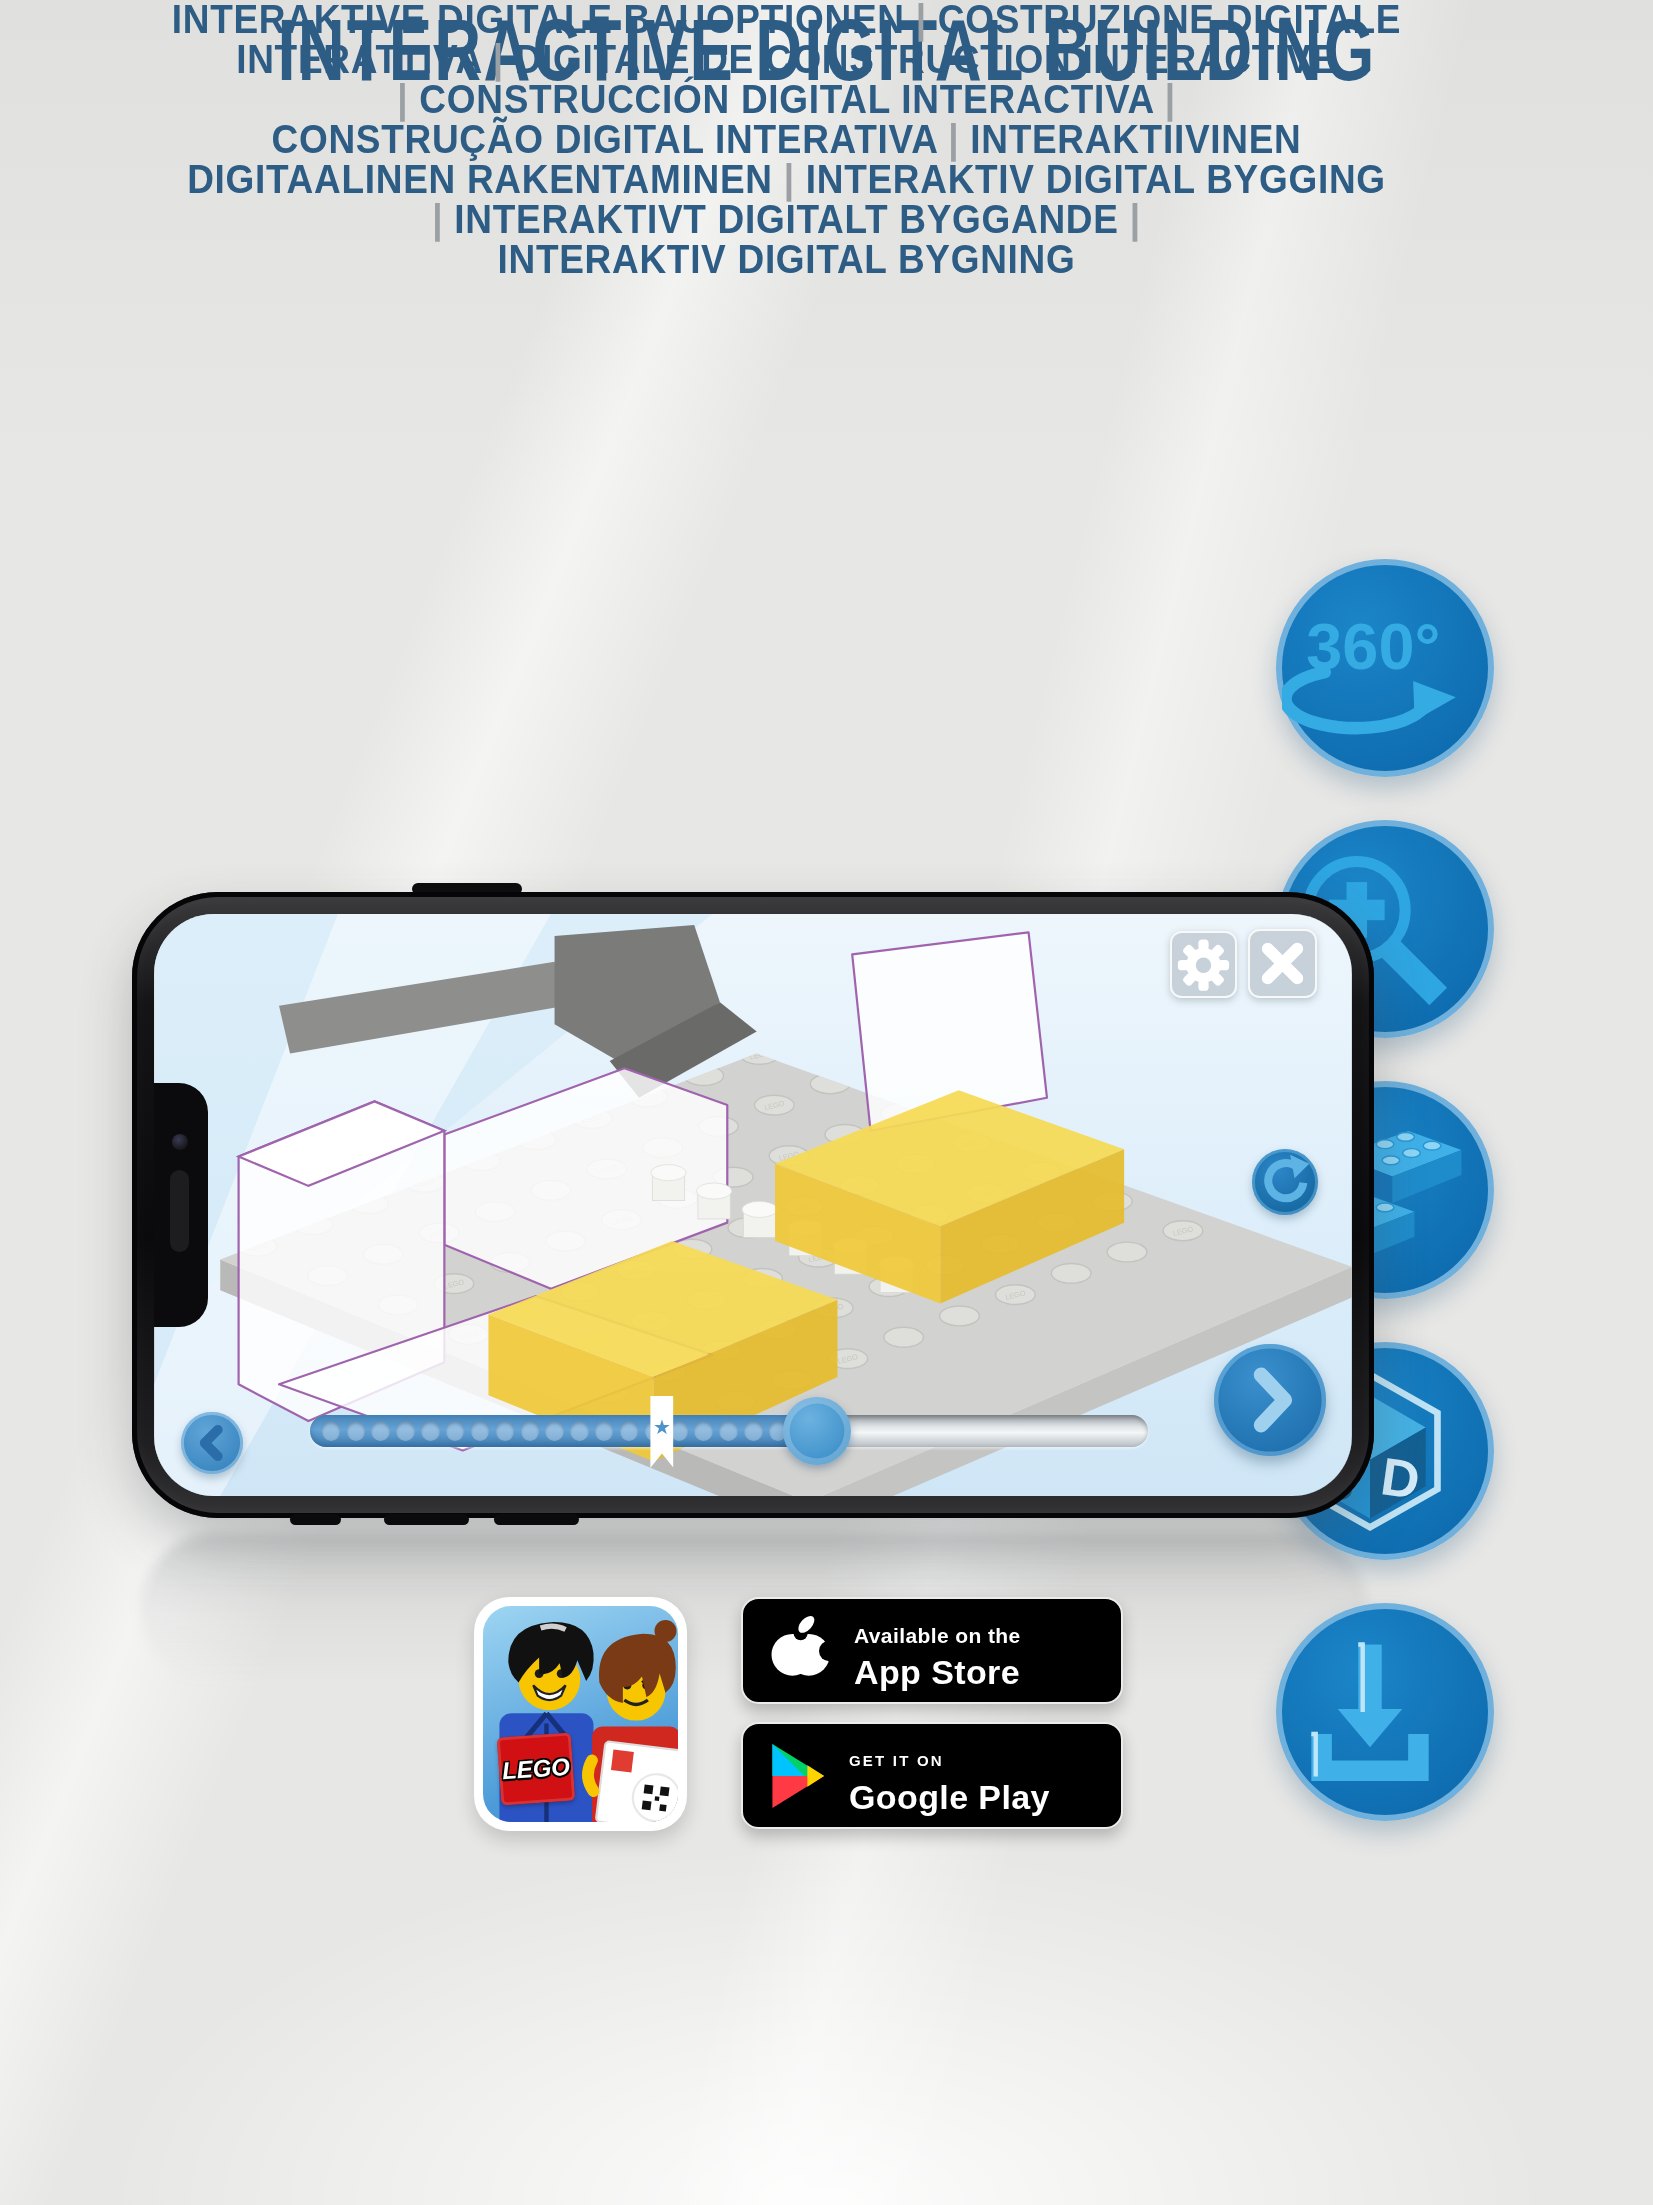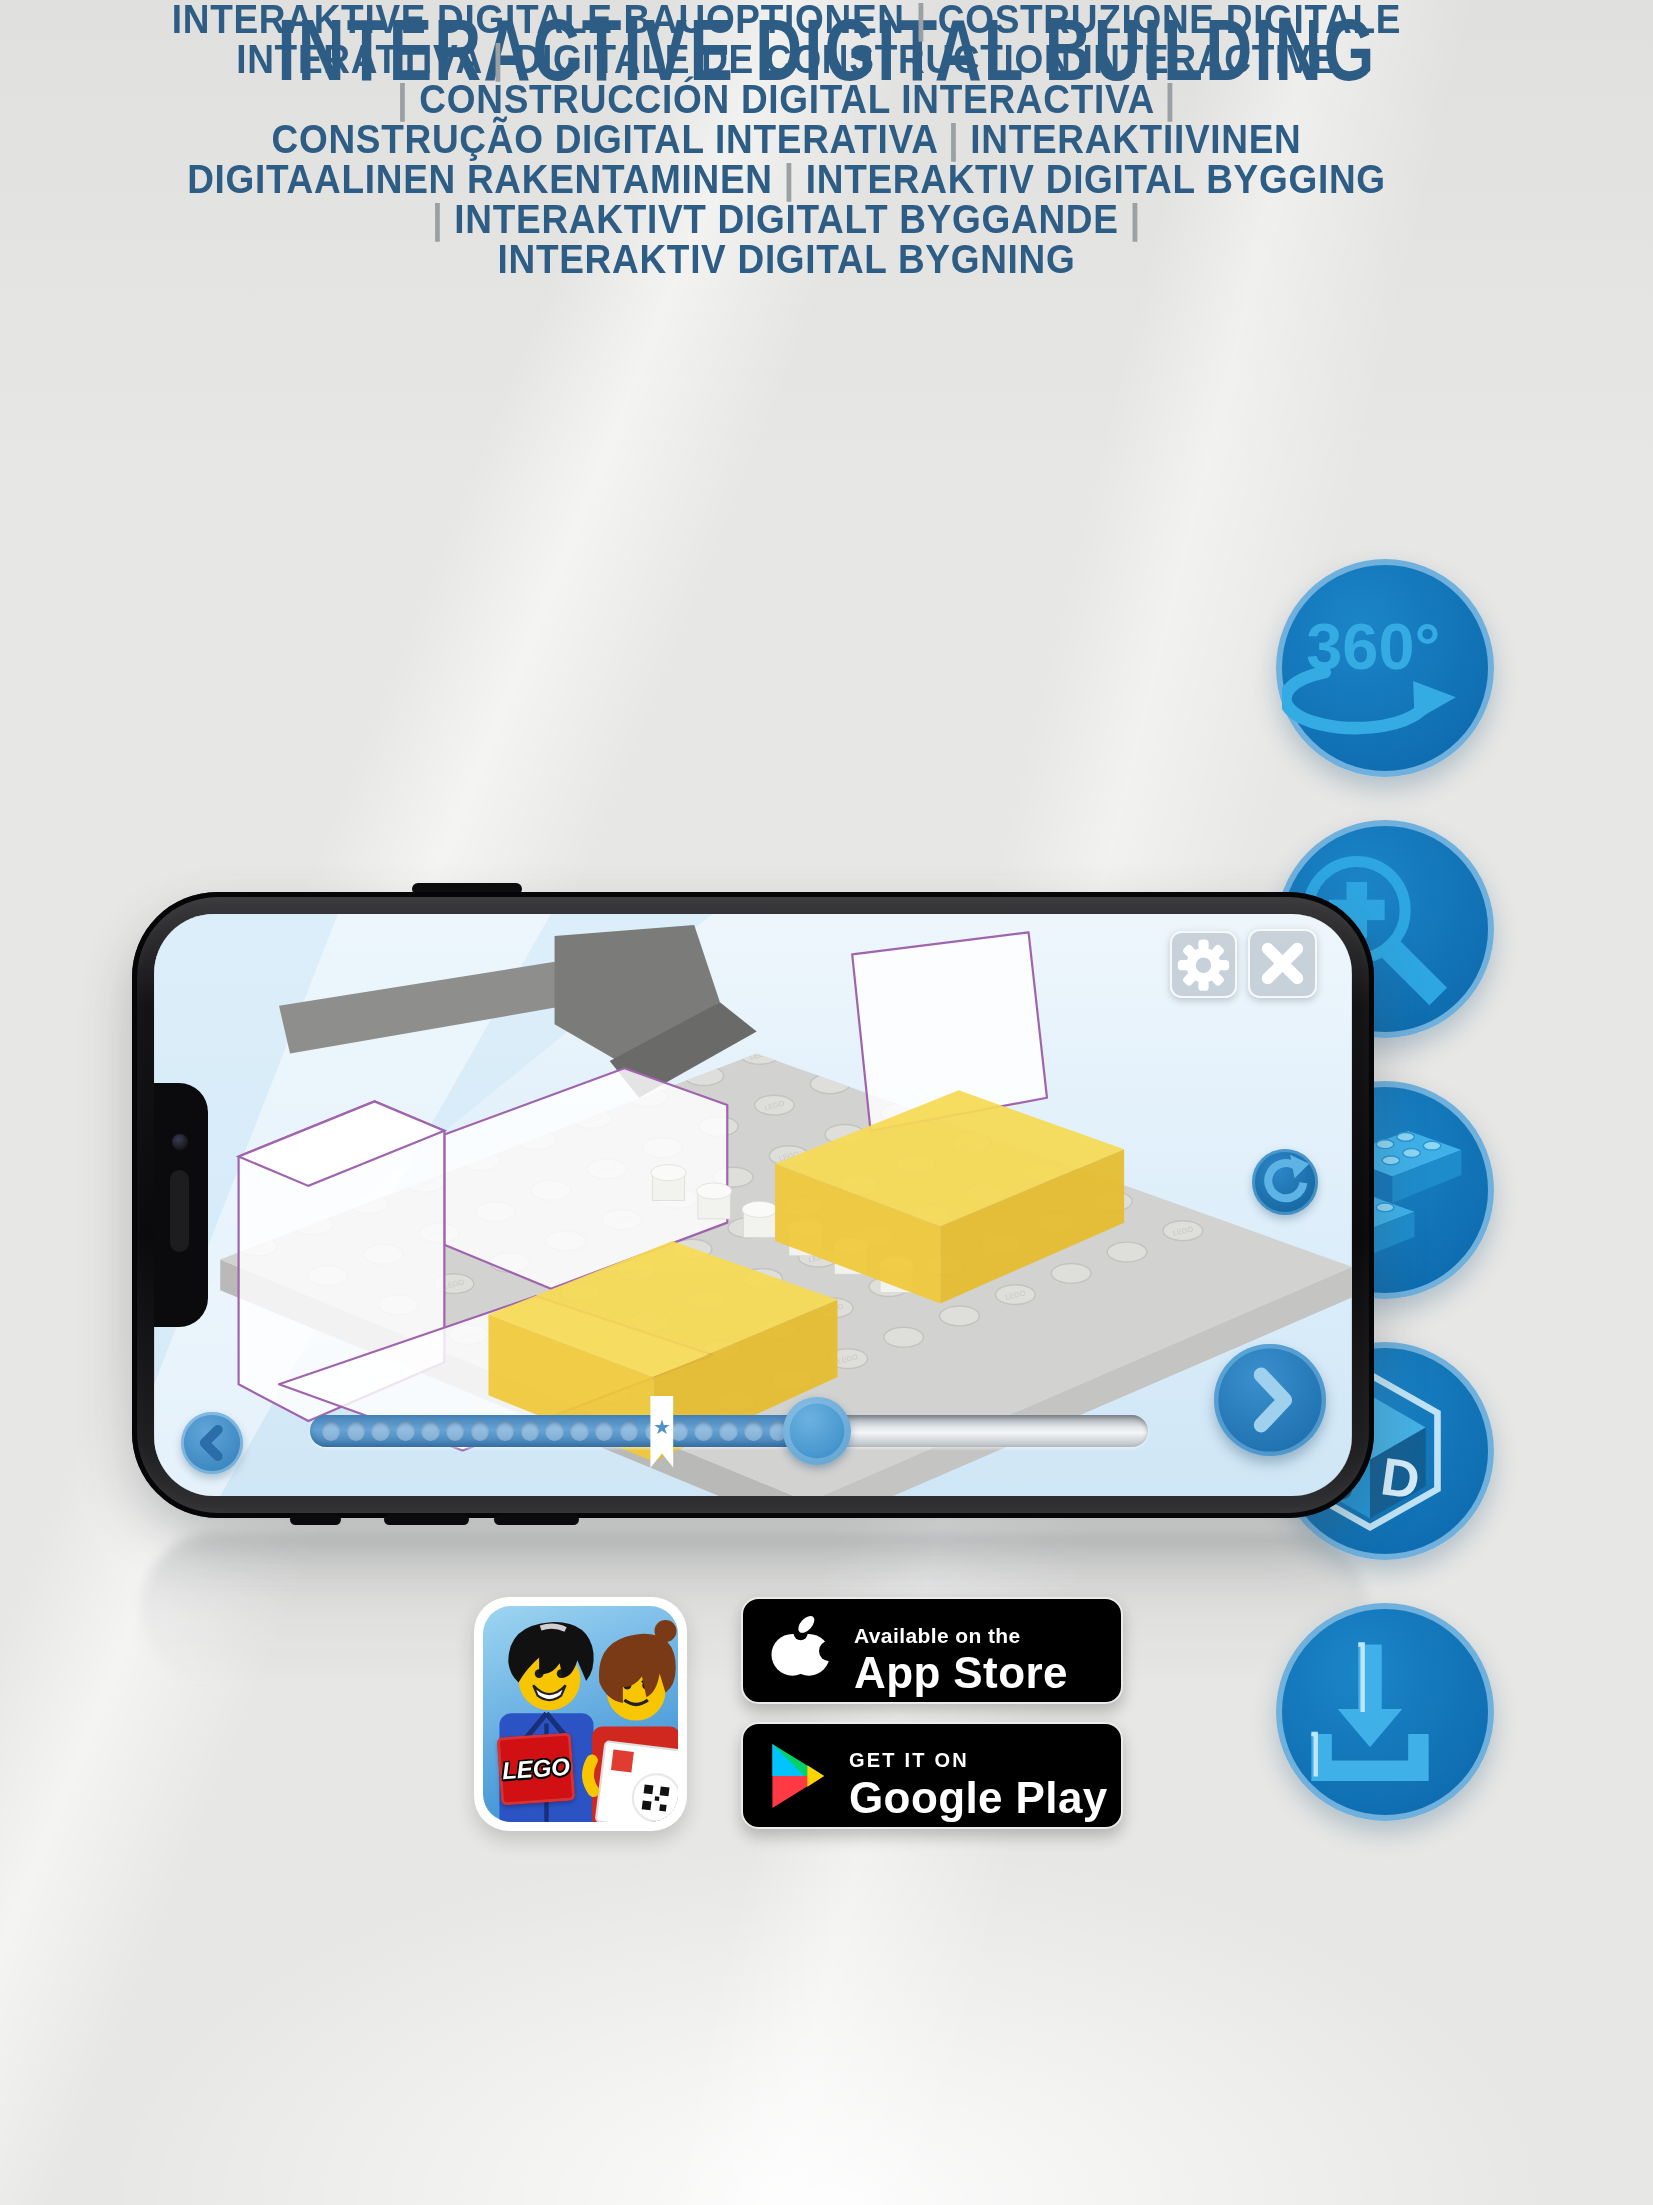--- a/index.html
+++ b/index.html
@@ -110,22 +110,22 @@
     color:#fff;font-weight:bold;font-size:24px;letter-spacing:0;font-style:italic;
     text-shadow:-1.5px -1.5px 0 #000,1.5px -1.5px 0 #000,-1.5px 1.5px 0 #000,1.5px 1.5px 0 #000,0 2.2px 0 #000;}
   .store-badge{
     position:absolute;left:741px;width:382px;height:107px;border-radius:17.6px;background:#000;
     border:2.9px solid #ececec;box-sizing:border-box;display:flex;align-items:center;
     box-shadow:0 7.4px 14.7px rgba(0,0,0,.22);z-index:2;color:#fff;
   }
   .store-badge .logo{flex:0 0 auto;margin-left:19px;}
   .store-badge .lines{margin-left:16px;display:flex;flex-direction:column;justify-content:center;}
   .badge-small{font-size:21px;letter-spacing:0.4px;line-height:25px;font-weight:bold;margin-top:18px;}
-  .badge-small.caps{font-size:20px;letter-spacing:2.2px;}
-  .badge-big{font-size:44px;font-weight:bold;line-height:49px;letter-spacing:0.4px;}
+  .badge-small.caps{font-size:15px;letter-spacing:2.2px;}
+  .badge-big{font-size:34px;font-weight:bold;line-height:49px;letter-spacing:0.4px;}
 </style>
 </head>
 <body>
 
 <div class="bg-sheen"></div>
 
 <div class="title">INTERACTIVE DIGITAL BUILDING</div>
 <div class="subtitle">
     <div class="sub-line"><span>INTERAKTIVE DIGITALE BAUOPTIONEN </span><span class="pipe">|</span><span> COSTRUZIONE DIGITALE</span></div>
     <div class="sub-line"><span>INTERATTIVA </span><span class="pipe">|</span><span> DIGITALE DE CONSTRUCTION INTERACTIVE</span></div>

